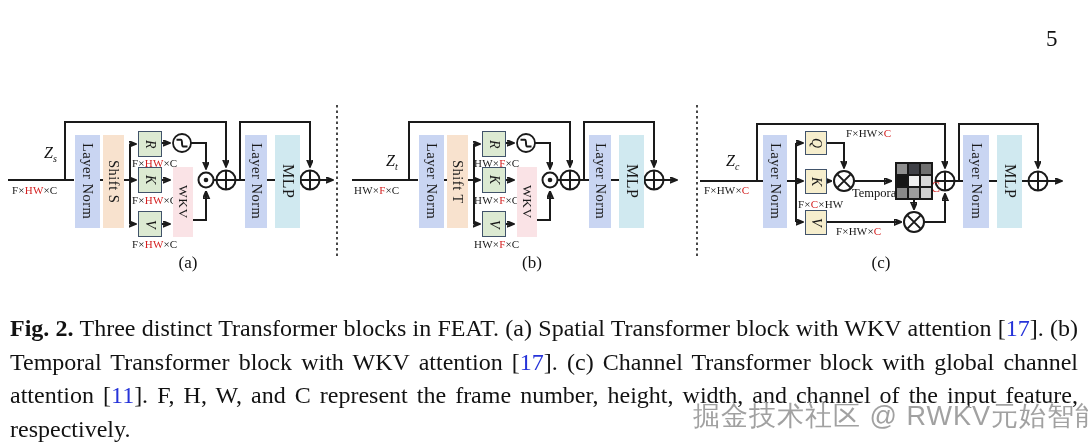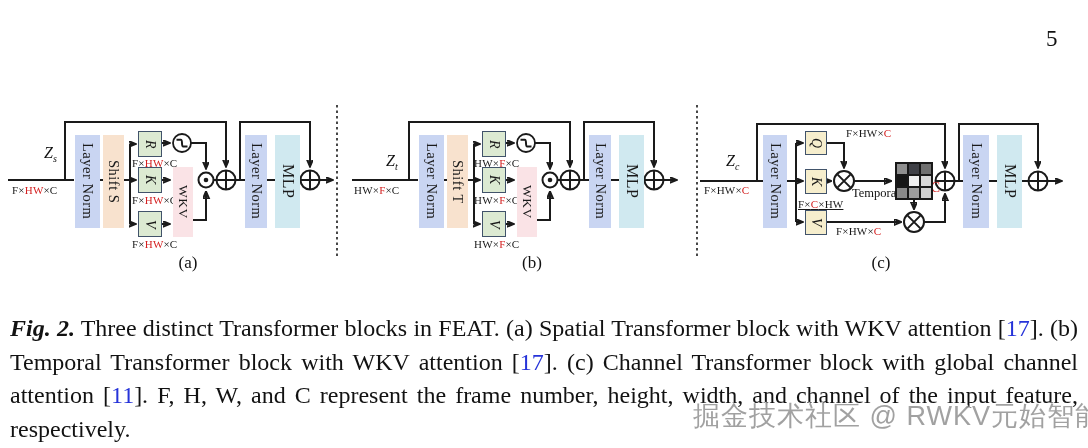--- a/index.html
+++ b/index.html
@@ -38,21 +38,21 @@
   .panel{position:absolute;width:44px;text-align:center;font-size:17px;}
   .softmax{position:absolute;font-size:12.5px;white-space:nowrap;}
   .matrix{position:absolute;display:grid;grid-template-columns:repeat(3,1fr);
           grid-template-rows:repeat(3,1fr);gap:1.5px;background:#181818;
           border:2px solid #181818;box-sizing:border-box;}
   .matrix div{width:100%;height:100%;}
 
   
   .caption{position:absolute;left:10px;top:312px;width:1068px;
            font-size:24px;line-height:33.5px;text-align:justify;color:#121212;}
-  .caption b{font-weight:bold;font-style:italic;}
+  .caption b{font-weight:bold;}
   .caption .ref{color:#2633d9;}
 
   
   .watermark{position:absolute;left:693px;top:398px;white-space:nowrap;
              font-family:"Liberation Sans",sans-serif;font-size:27px;letter-spacing:1px;
              color:rgba(135,135,135,.78);
              text-shadow:1px 1px 1px rgba(255,255,255,.9),-1px -1px 1px rgba(255,255,255,.9);}
 </style>
 </head>
 <body>
@@ -205,21 +205,21 @@
     <div class="blk c-ln" style="left:63px;top:35px;width:24px;height:93px;">Layer Norm</div>
 
     <div class="lbox yellow" style="left:105px;top:31px;width:22px;height:24px;">
         <span class="vletter">Q</span>
       </div>
     <div class="dim" style="left:146px;top:27px;"><span>F×HW×</span><span class="red">C</span><span></span></div>
 
     <div class="lbox yellow" style="left:105px;top:69px;width:22px;height:25px;">
         <span class="vletter">K</span>
       </div>
-    <div class="dim" style="left:98px;top:98px;text-decoration:underline;"><span>F×</span><span class="red">C</span><span>×HW</span></div>
+    <div class="dim" style="left:98px;top:98px;"><span>F×</span><span class="red">C</span><span>×HW</span></div>
 
     <div class="lbox yellow" style="left:105px;top:110px;width:22px;height:25px;">
         <span class="vletter">V</span>
       </div>
     <div class="dim" style="left:136px;top:125px;"><span>F×HW×</span><span class="red">C</span><span></span></div>
 
     <div class="softmax" style="left:152px;top:86px;">Temporal</div>
 
     <div class="dim" style="left:197px;top:49px;font-size:14px;margin-top:31px;"><span>F×</span><span class="red">C</span><span>×</span><span class="red">C</span></div>
 

